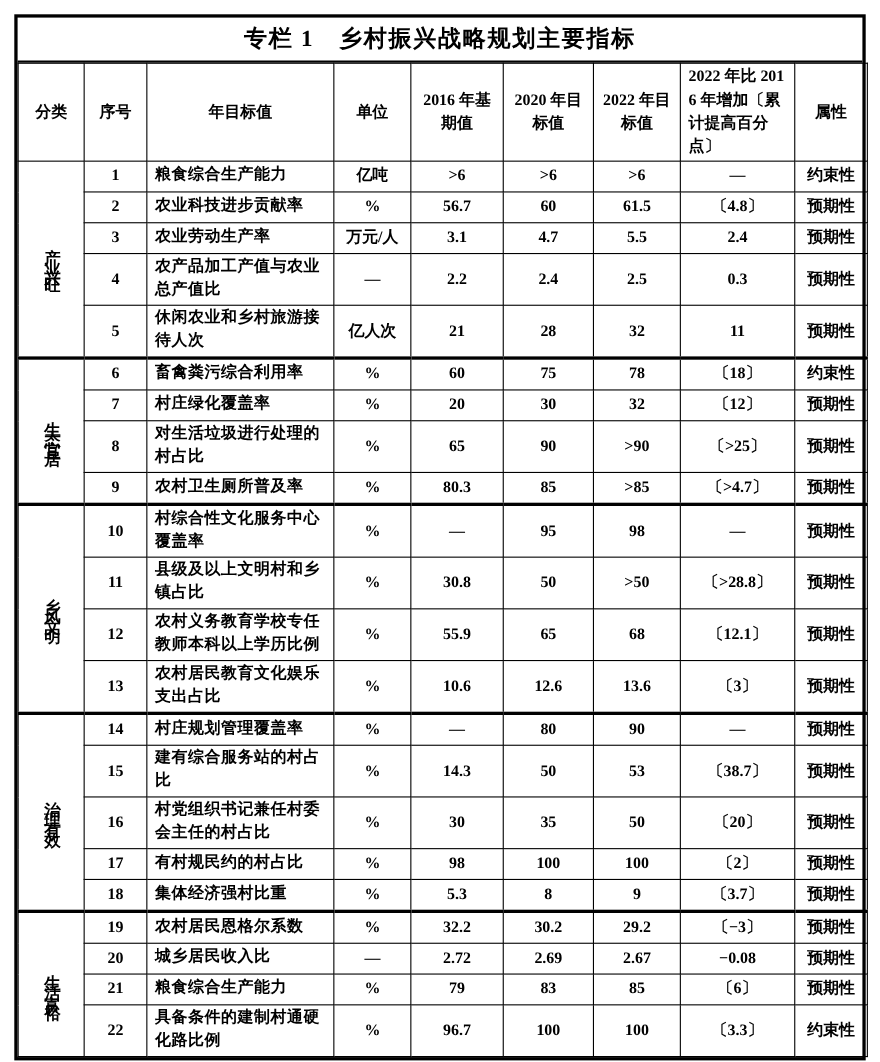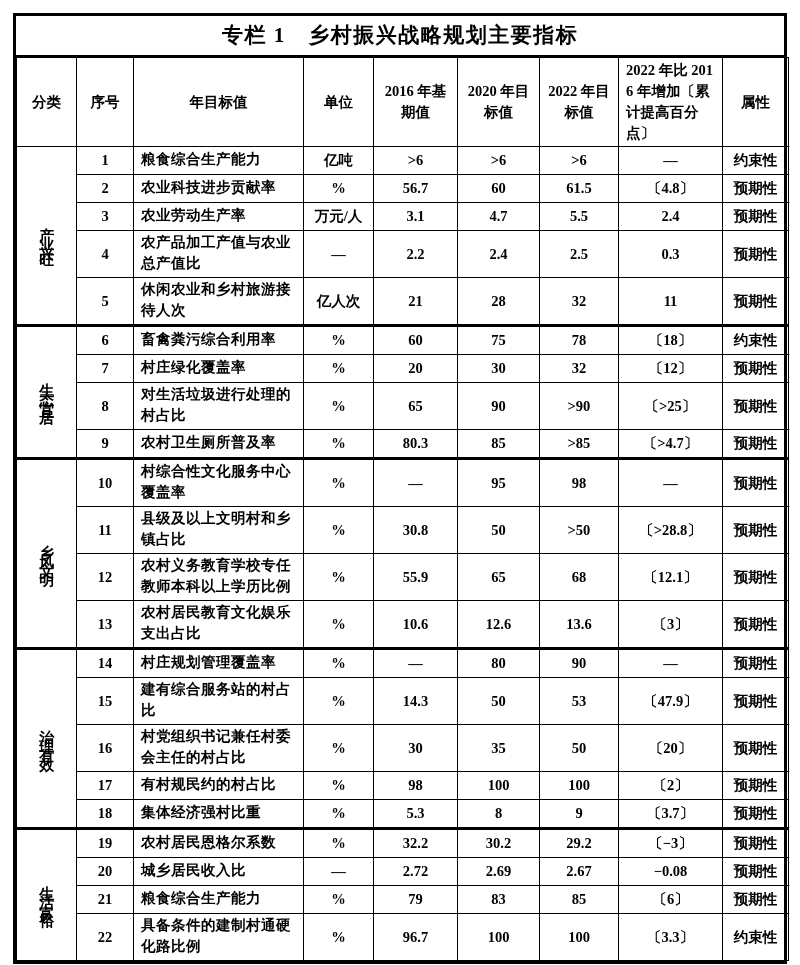--- a/index.html
+++ b/index.html
@@ -206,21 +206,21 @@
             <td>—</td>
             <td>预期性</td>
           </tr>
           <tr>
             <td>15</td>
             <td class="ind">建有综合服务站的村占比</td>
             <td>%</td>
             <td>14.3</td>
             <td>50</td>
             <td>53</td>
-            <td>〔47.9〕</td>
+            <td>〔38.7〕</td>
             <td>预期性</td>
           </tr>
           <tr>
             <td>16</td>
             <td class="ind">村党组织书记兼任村委会主任的村占比</td>
             <td>%</td>
             <td>30</td>
             <td>35</td>
             <td>50</td>
             <td>〔20〕</td>

